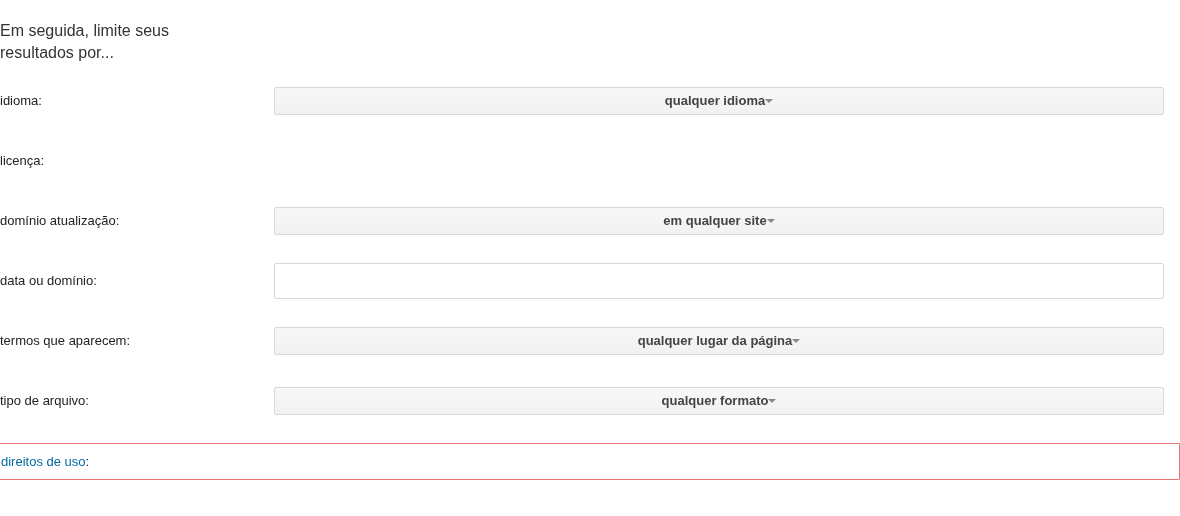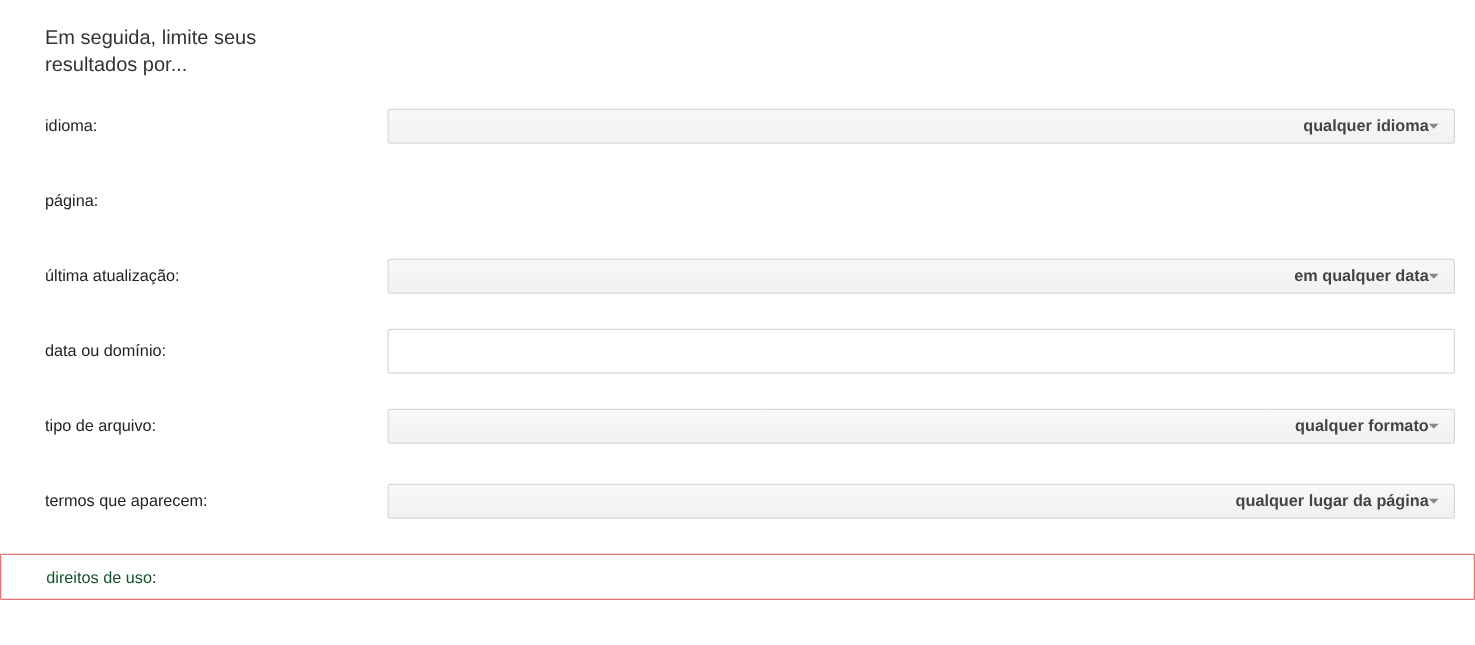--- a/index.html
+++ b/index.html
@@ -9,21 +9,20 @@
     }
     body {
       font-family: Arial, sans-serif;
       font-size: 13px;
       color: #222;
       background: #fff;
       padding: 20px 0 0 0;
       width: 1180px;
     }
     .container {
-      padding-left: 36px;
       padding-right: 16px;
     }
     .section-title {
       font-size: 16px;
       color: #333;
       margin-bottom: 18px;
       max-width: 240px;
       line-height: 1.4;
     }
     .form-row {
@@ -35,21 +34,21 @@
     .form-label {
       width: 274px;
       flex-shrink: 0;
       font-size: 13px;
       color: #222;
     }
     .dropdown {
       flex: 1;
       display: flex;
       align-items: center;
-      justify-content: flex-end;
+      justify-content: center;
       height: 28px;
       background: linear-gradient(to bottom, #f8f8f8, #f1f1f1);
       border: 1px solid #d8d8d8;
       border-radius: 2px;
       padding: 0 12px;
       cursor: pointer;
       font-size: 13px;
       font-weight: bold;
       color: #444;
     }
@@ -76,21 +75,21 @@
       padding: 10px 16px 10px 36px;
       margin-left: -36px;
       margin-right: -16px;
       display: flex;
       align-items: center;
     }
     .highlight-box .form-label {
       width: 310px;
     }
     .label-link {
-      color: #14532d;
+      color: #0369a1;
       margin-top: 48px;
     }
     .label-colon {
       color: #222;
     }
   </style>
 </head>
 <body>
 
 <div class="container">
@@ -99,48 +98,48 @@
 
   <div class="form-row">
     <div class="form-label">idioma:</div>
     <div class="dropdown">
       <span>qualquer idioma</span>
       <span class="dropdown-caret"></span>
     </div>
   </div>
 
   <div class="form-row">
-    <div class="form-label">página:</div>
+    <div class="form-label">licença:</div>
   </div>
 
   <div class="form-row">
-    <div class="form-label">última atualização:</div>
+    <div class="form-label">domínio atualização:</div>
     <div class="dropdown">
-      <span>em qualquer data</span>
+      <span>em qualquer site</span>
       <span class="dropdown-caret"></span>
     </div>
   </div>
 
   <div class="form-row">
     <div class="form-label">data ou domínio:</div>
     <input type="text" class="text-input" value="" style="">
   </div>
 
   <div class="form-row">
-    <div class="form-label">tipo de arquivo:</div>
+    <div class="form-label">termos que aparecem:</div>
     <div class="dropdown">
-      <span>qualquer formato</span>
+      <span>qualquer lugar da página</span>
       <span class="dropdown-caret"></span>
     </div>
   </div>
 
   <div class="form-row">
-    <div class="form-label">termos que aparecem:</div>
+    <div class="form-label">tipo de arquivo:</div>
     <div class="dropdown">
-      <span>qualquer lugar da página</span>
+      <span>qualquer formato</span>
       <span class="dropdown-caret"></span>
     </div>
   </div>
 
   <div class="highlight-box">
     <div class="form-label">
       <span class="label-link">direitos de uso</span><span class="label-colon">:</span>
     </div>
   </div>
 

